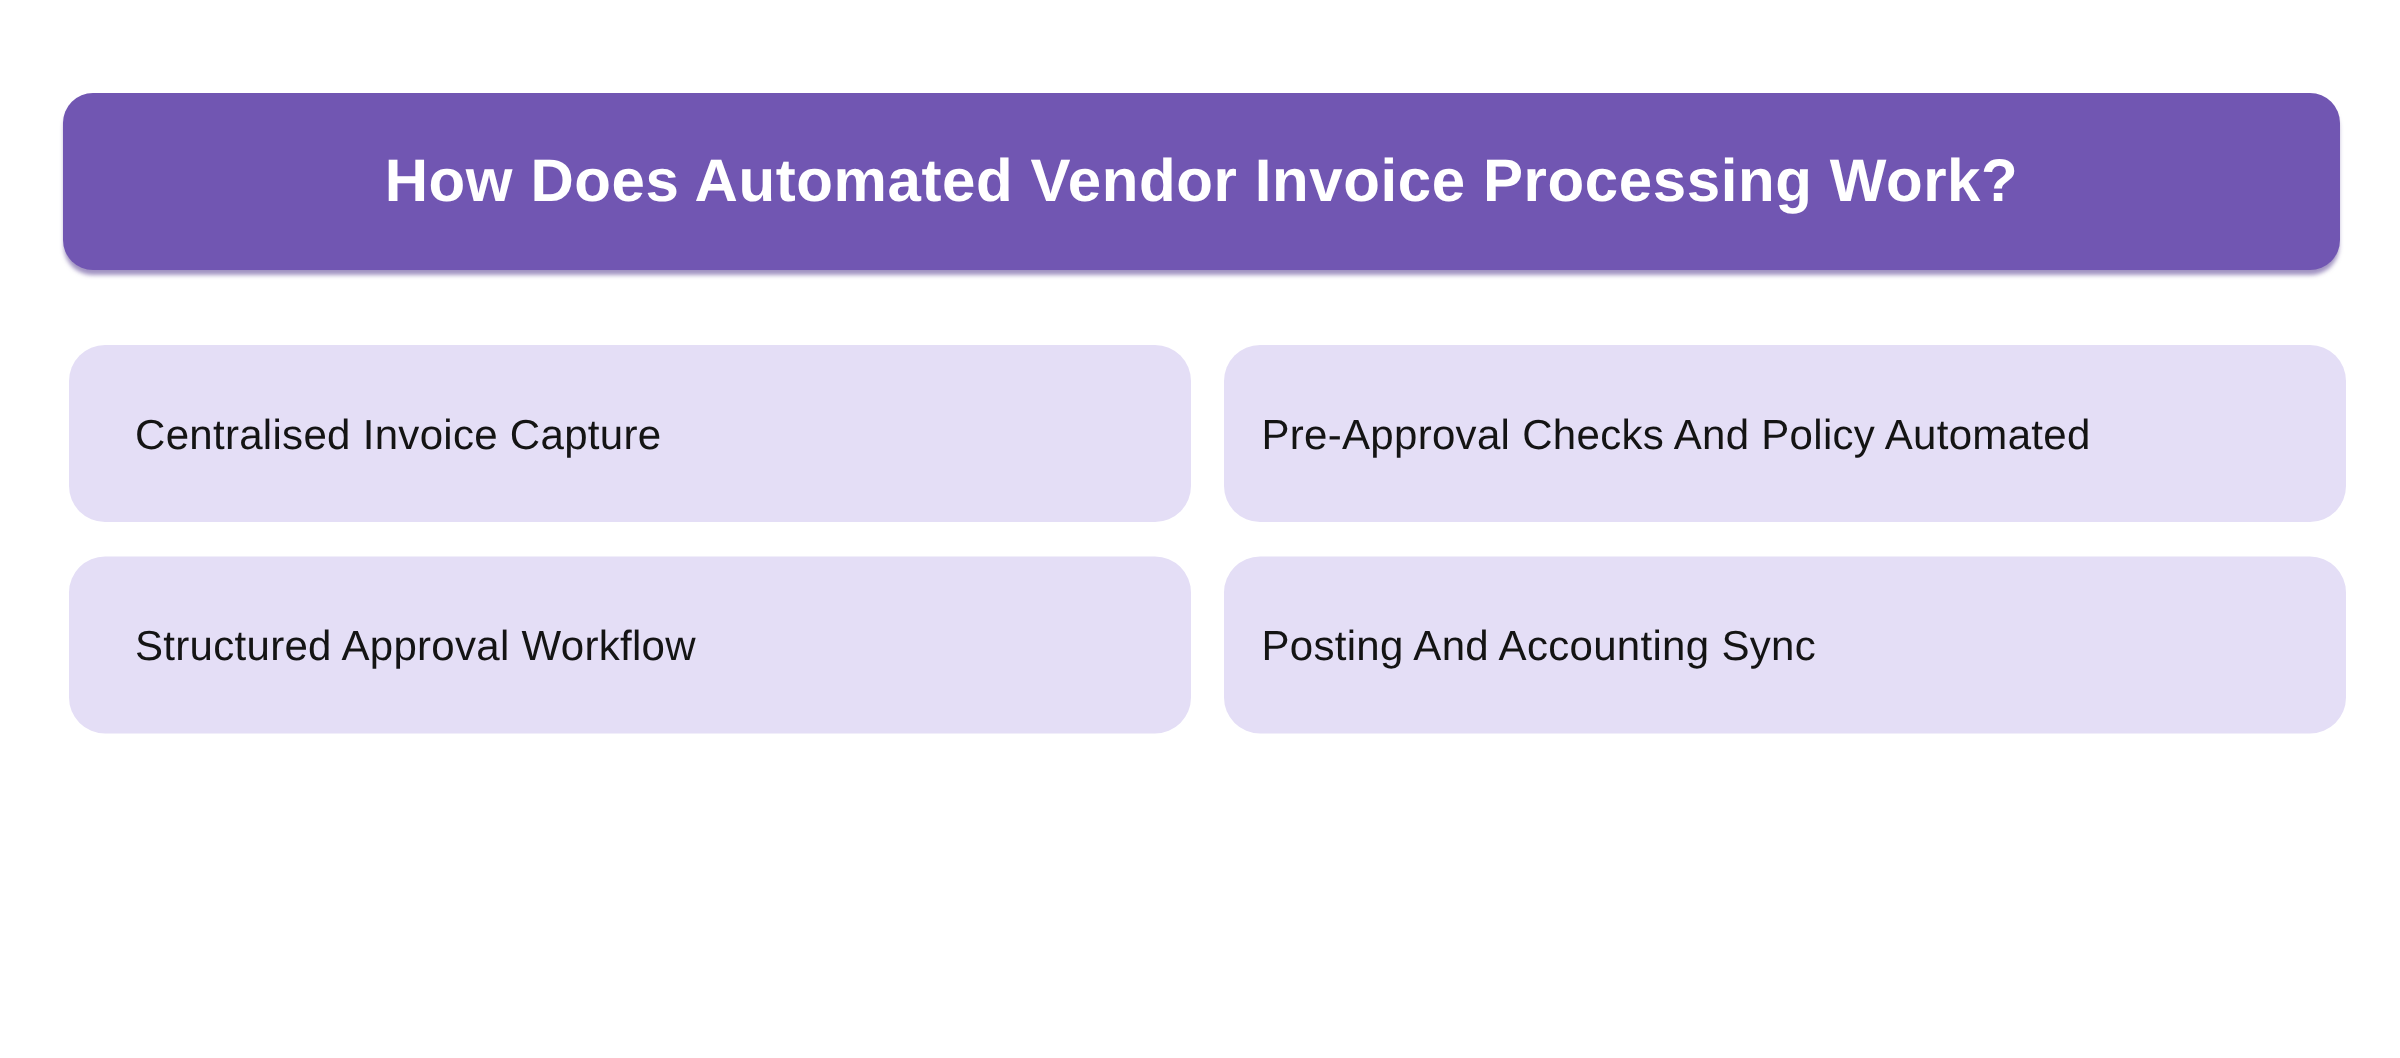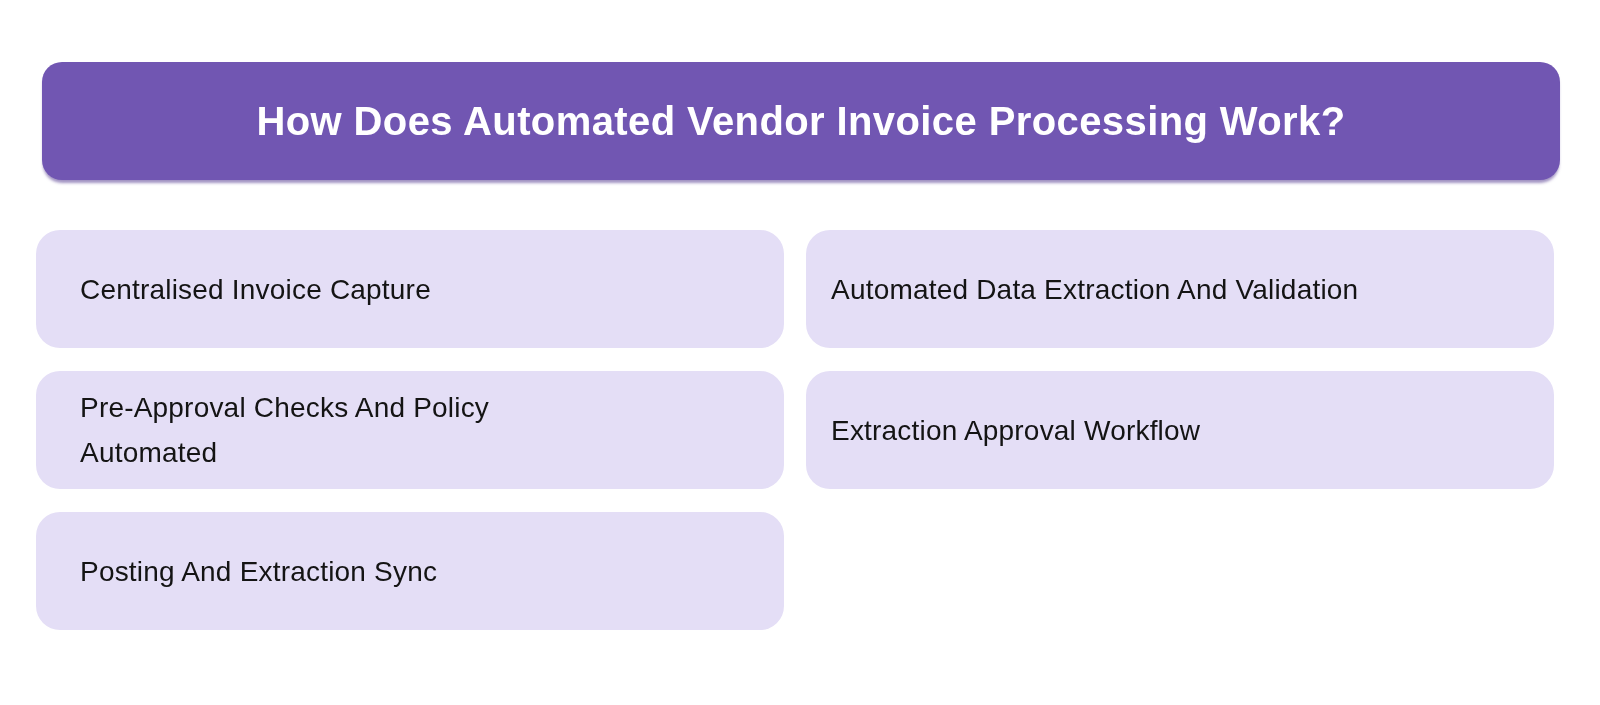--- a/index.html
+++ b/index.html
@@ -39,21 +39,21 @@
   .banner-title {
     color: var(--header_text);
     font-size: 40px;
     font-weight: 700;
     letter-spacing: 0.4px;
     text-align: center;
     white-space: nowrap;
   }
   .cards-grid {
     position: absolute;
-    left: 36px;
+    left: 46px;
     top: 230px;
     width: 1518px;
     display: grid;
     grid-template-columns: 748px 748px;
     column-gap: 22px;
     row-gap: 23px;
     grid-auto-rows: 118px;
   }
   .card {
     background: var(--card_bg);
@@ -85,26 +85,23 @@
 
   <div class="banner">
     <div class="banner-title">How Does Automated Vendor Invoice Processing Work?</div>
   </div>
 
   <div class="cards-grid">
     <div class="card">
       <span class="card-label">Centralised Invoice Capture</span>
     </div>
     <div class="card">
-      <span class="card-label">Automated Data Extraction And Validation</span>
-    </div>
-    <div class="card">
       <span class="card-label">Pre-Approval Checks And Policy Automated</span>
     </div>
     <div class="card">
-      <span class="card-label">Extraction Approval Workflow</span>
+      <span class="card-label">Structured Approval Workflow</span>
     </div>
     <div class="card">
-      <span class="card-label">Posting And Extraction Sync</span>
+      <span class="card-label">Posting And Accounting Sync</span>
     </div>
   </div>
 
 </div>
 
 </body></html>

